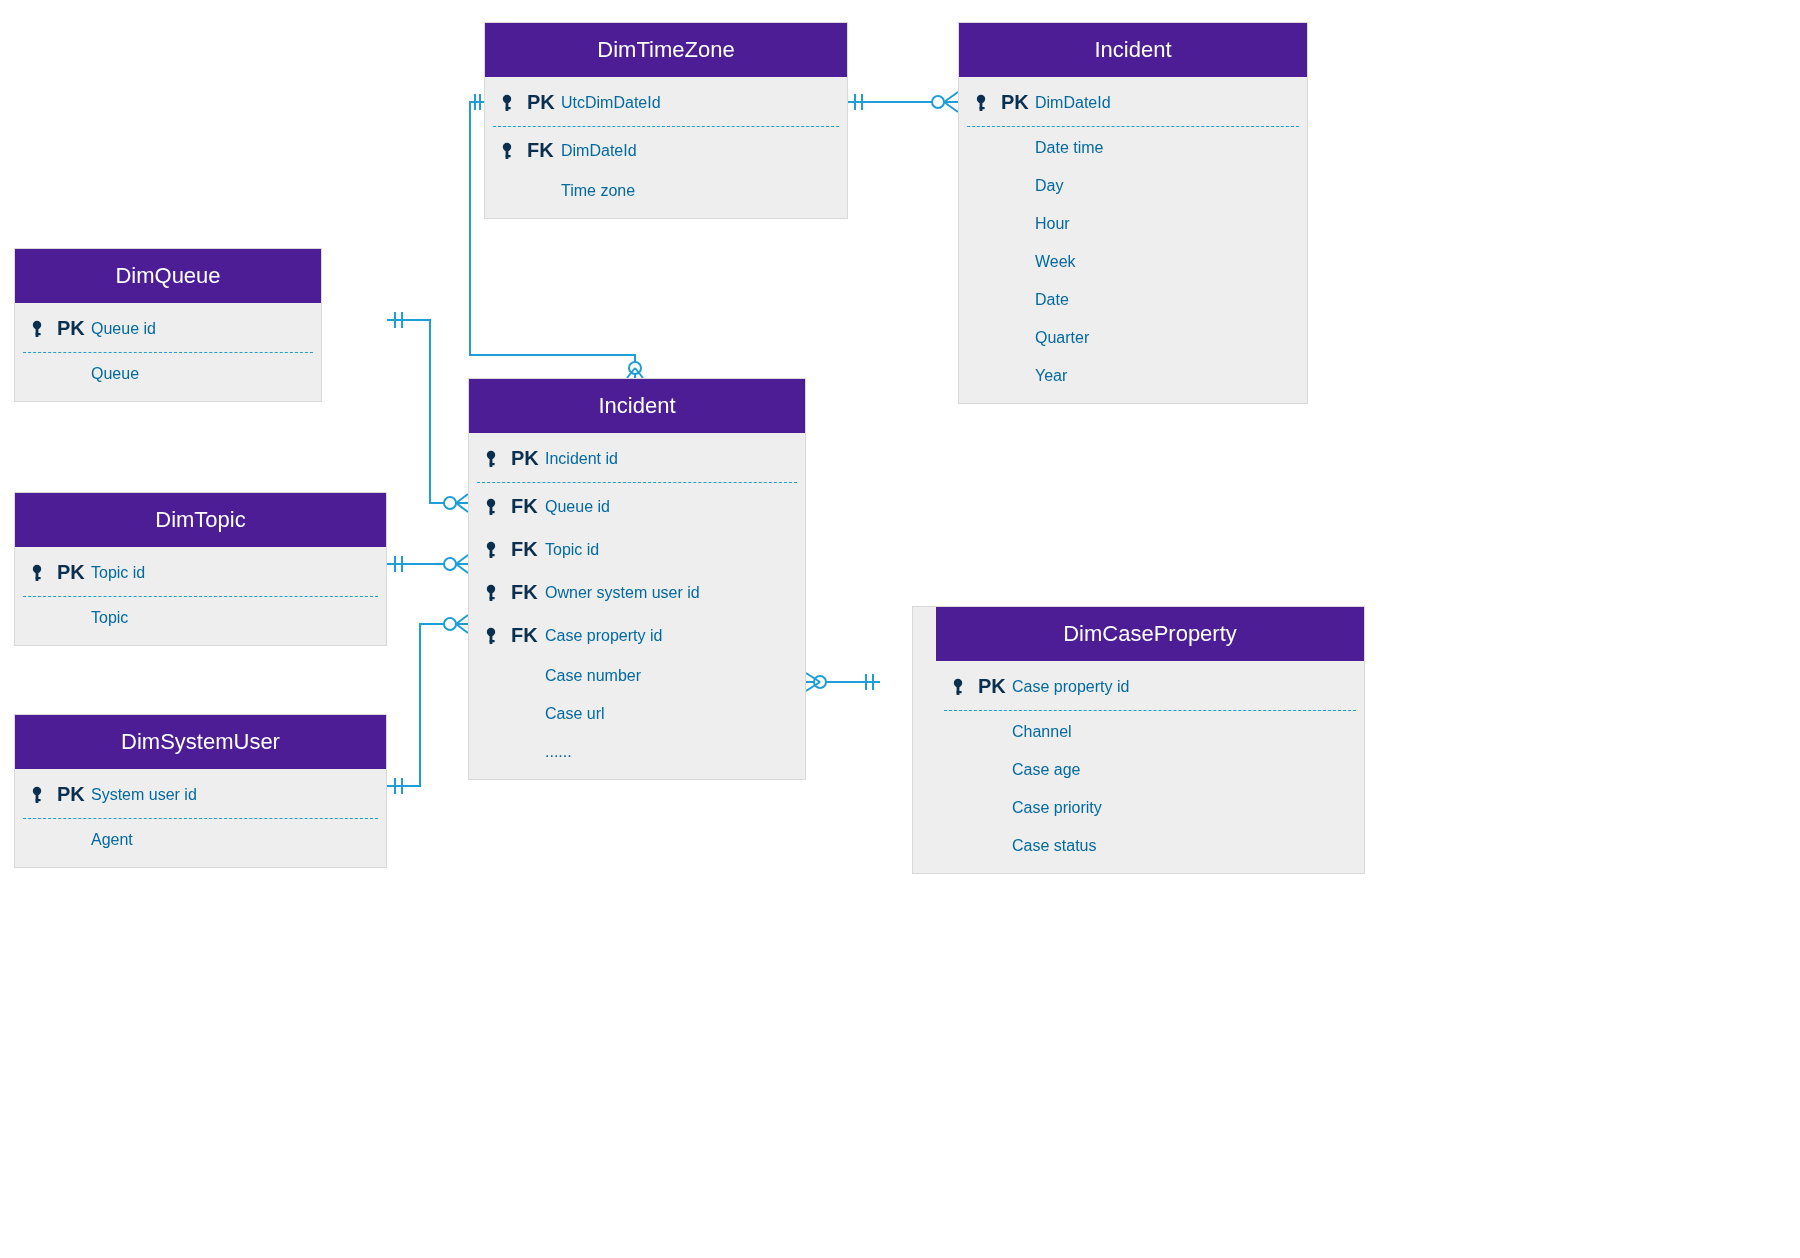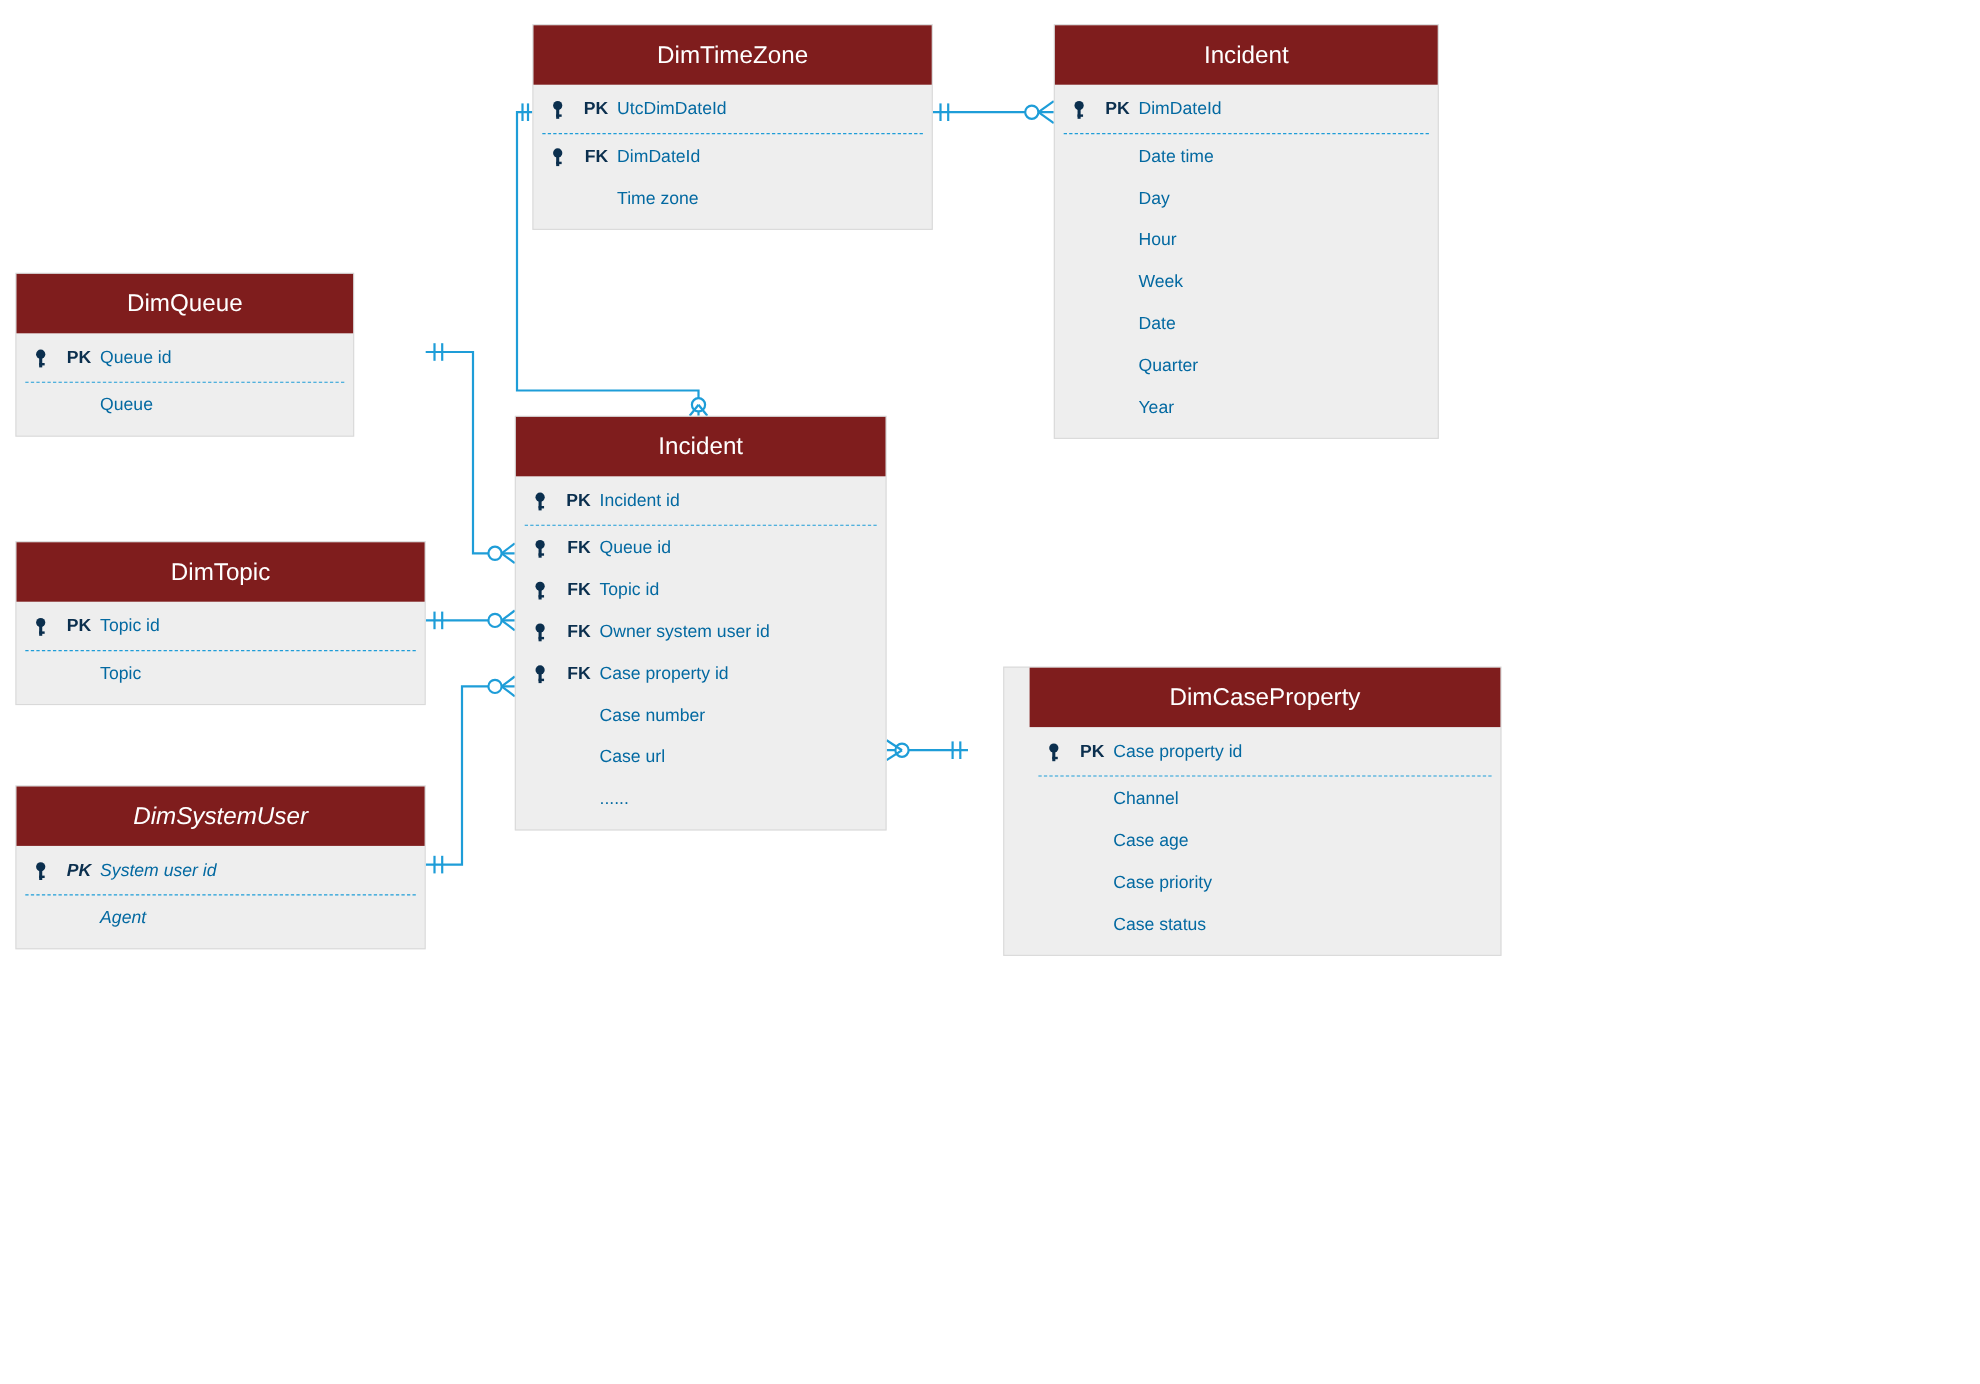--- a/index.html
+++ b/index.html
@@ -20,21 +20,21 @@
     margin: 0;
     padding-left: 10px;
     padding-top: 10px;
   }
   .etable {
     position: absolute;
     background: #eeeeee;
     border: 1px solid #d9d9d9;
   }
   .etable-header {
-    background: #7f1d1d;
+    background: #4c1d95;
     color: #ffffff;
     text-align: center;
     font-size: 22px;
     padding: 14px 8px;
     font-weight: 400;
   }
   .etable-body {
     padding: 4px 0 8px 0;
   }
   .erow {
@@ -47,23 +47,22 @@
   }
   .keycol {
     width: 24px;
     display: flex;
     justify-content: center;
     color: #0b2f4e;
   }
   .keytxt {
     width: 26px;
     color: #0b2f4e;
-    font-size: 16px;
+    font-size: 20px;
     font-weight: 600;
-    text-align: right;
   }
   .attrname {
     flex: 1;
     color: #0369a1;
   }
   .sep {
     border-top: 1px dashed #1e9dd8;
     margin: 2px 8px;
   }
   svg.lines {
@@ -265,21 +264,21 @@
       </div>
       <div class="sep"></div>
       <div class="erow">
           <span class="keycol"></span>
           <span class="keytxt"></span>
           <span class="attrname">Topic</span>
         </div>
     </div>
   </div>
 
-  <div class="etable" style="left:14px; top:714px; width:373px;font-style:italic;">
+  <div class="etable" style="left:14px; top:714px; width:373px;">
     <div class="etable-header">DimSystemUser</div>
     <div class="etable-body">
       <div class="erow">
         <span class="keycol keyicon">
             <svg width="14" height="18" viewBox="0 0 14 18">
               <circle cx="7" cy="5" r="4.2" fill="#0b2f4e"></circle>
               <rect x="5.6" y="8" width="2.8" height="9" fill="#0b2f4e"></rect>
               <rect x="5.6" y="13" width="5" height="2.2" fill="#0b2f4e"></rect>
             </svg>
           </span>

